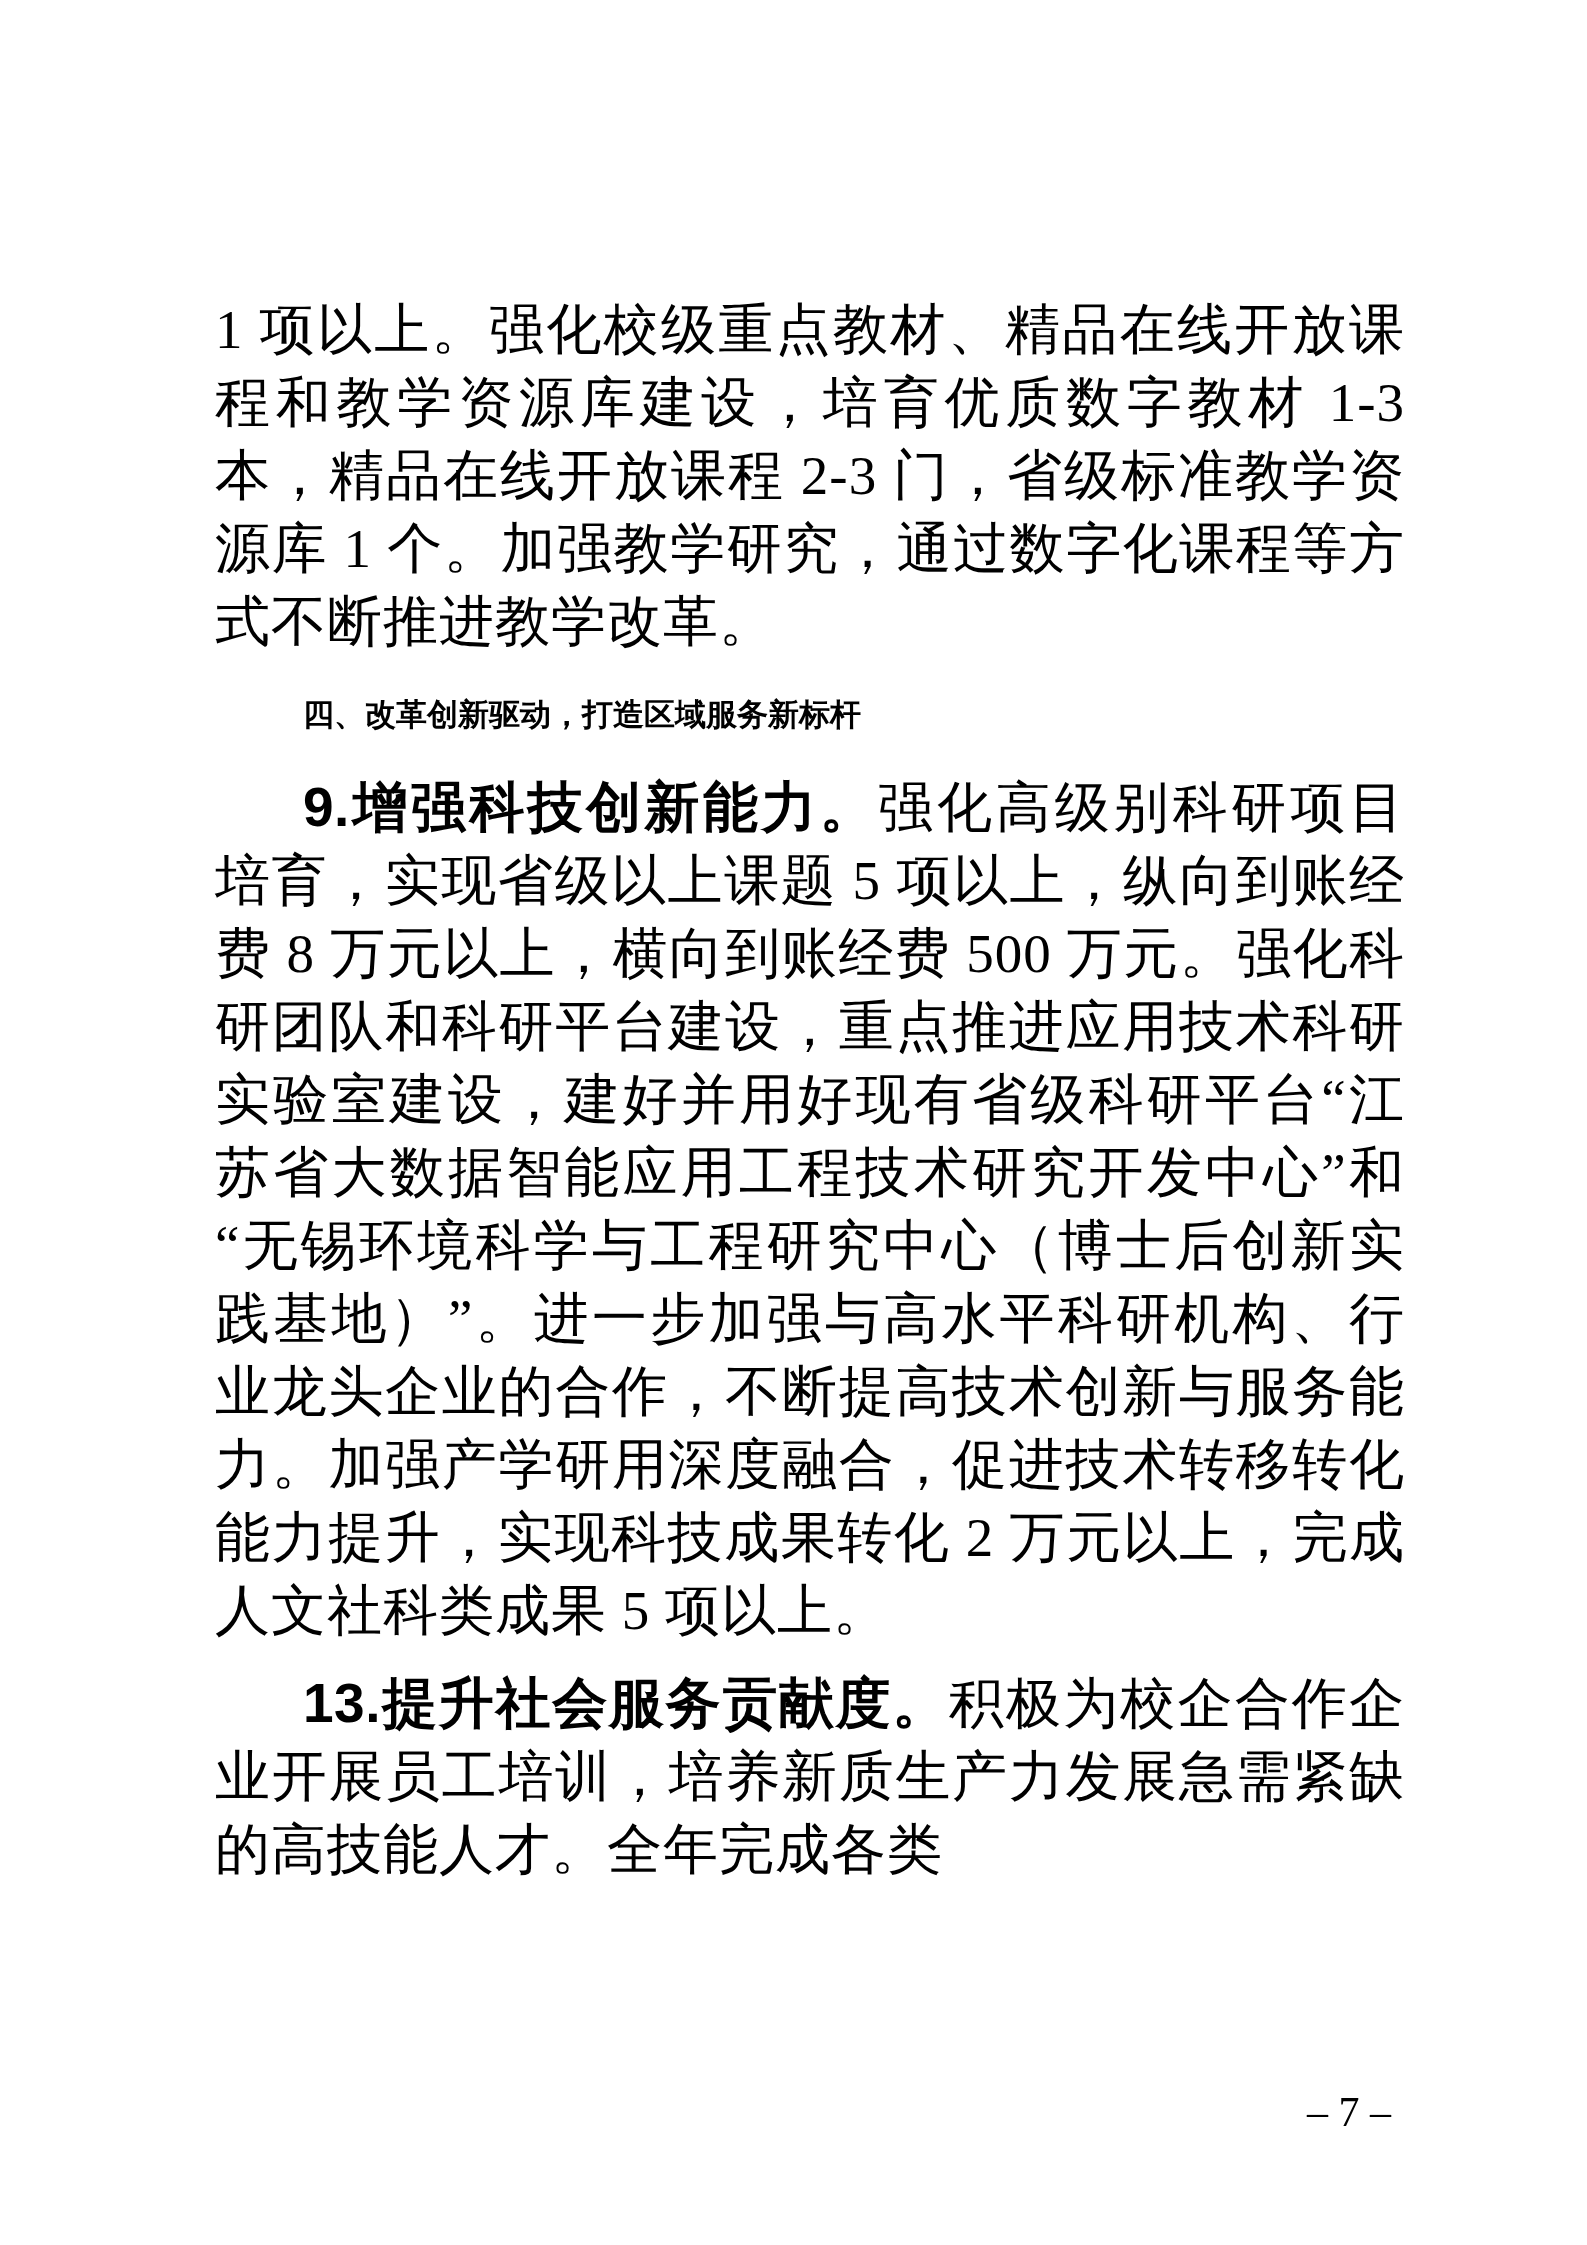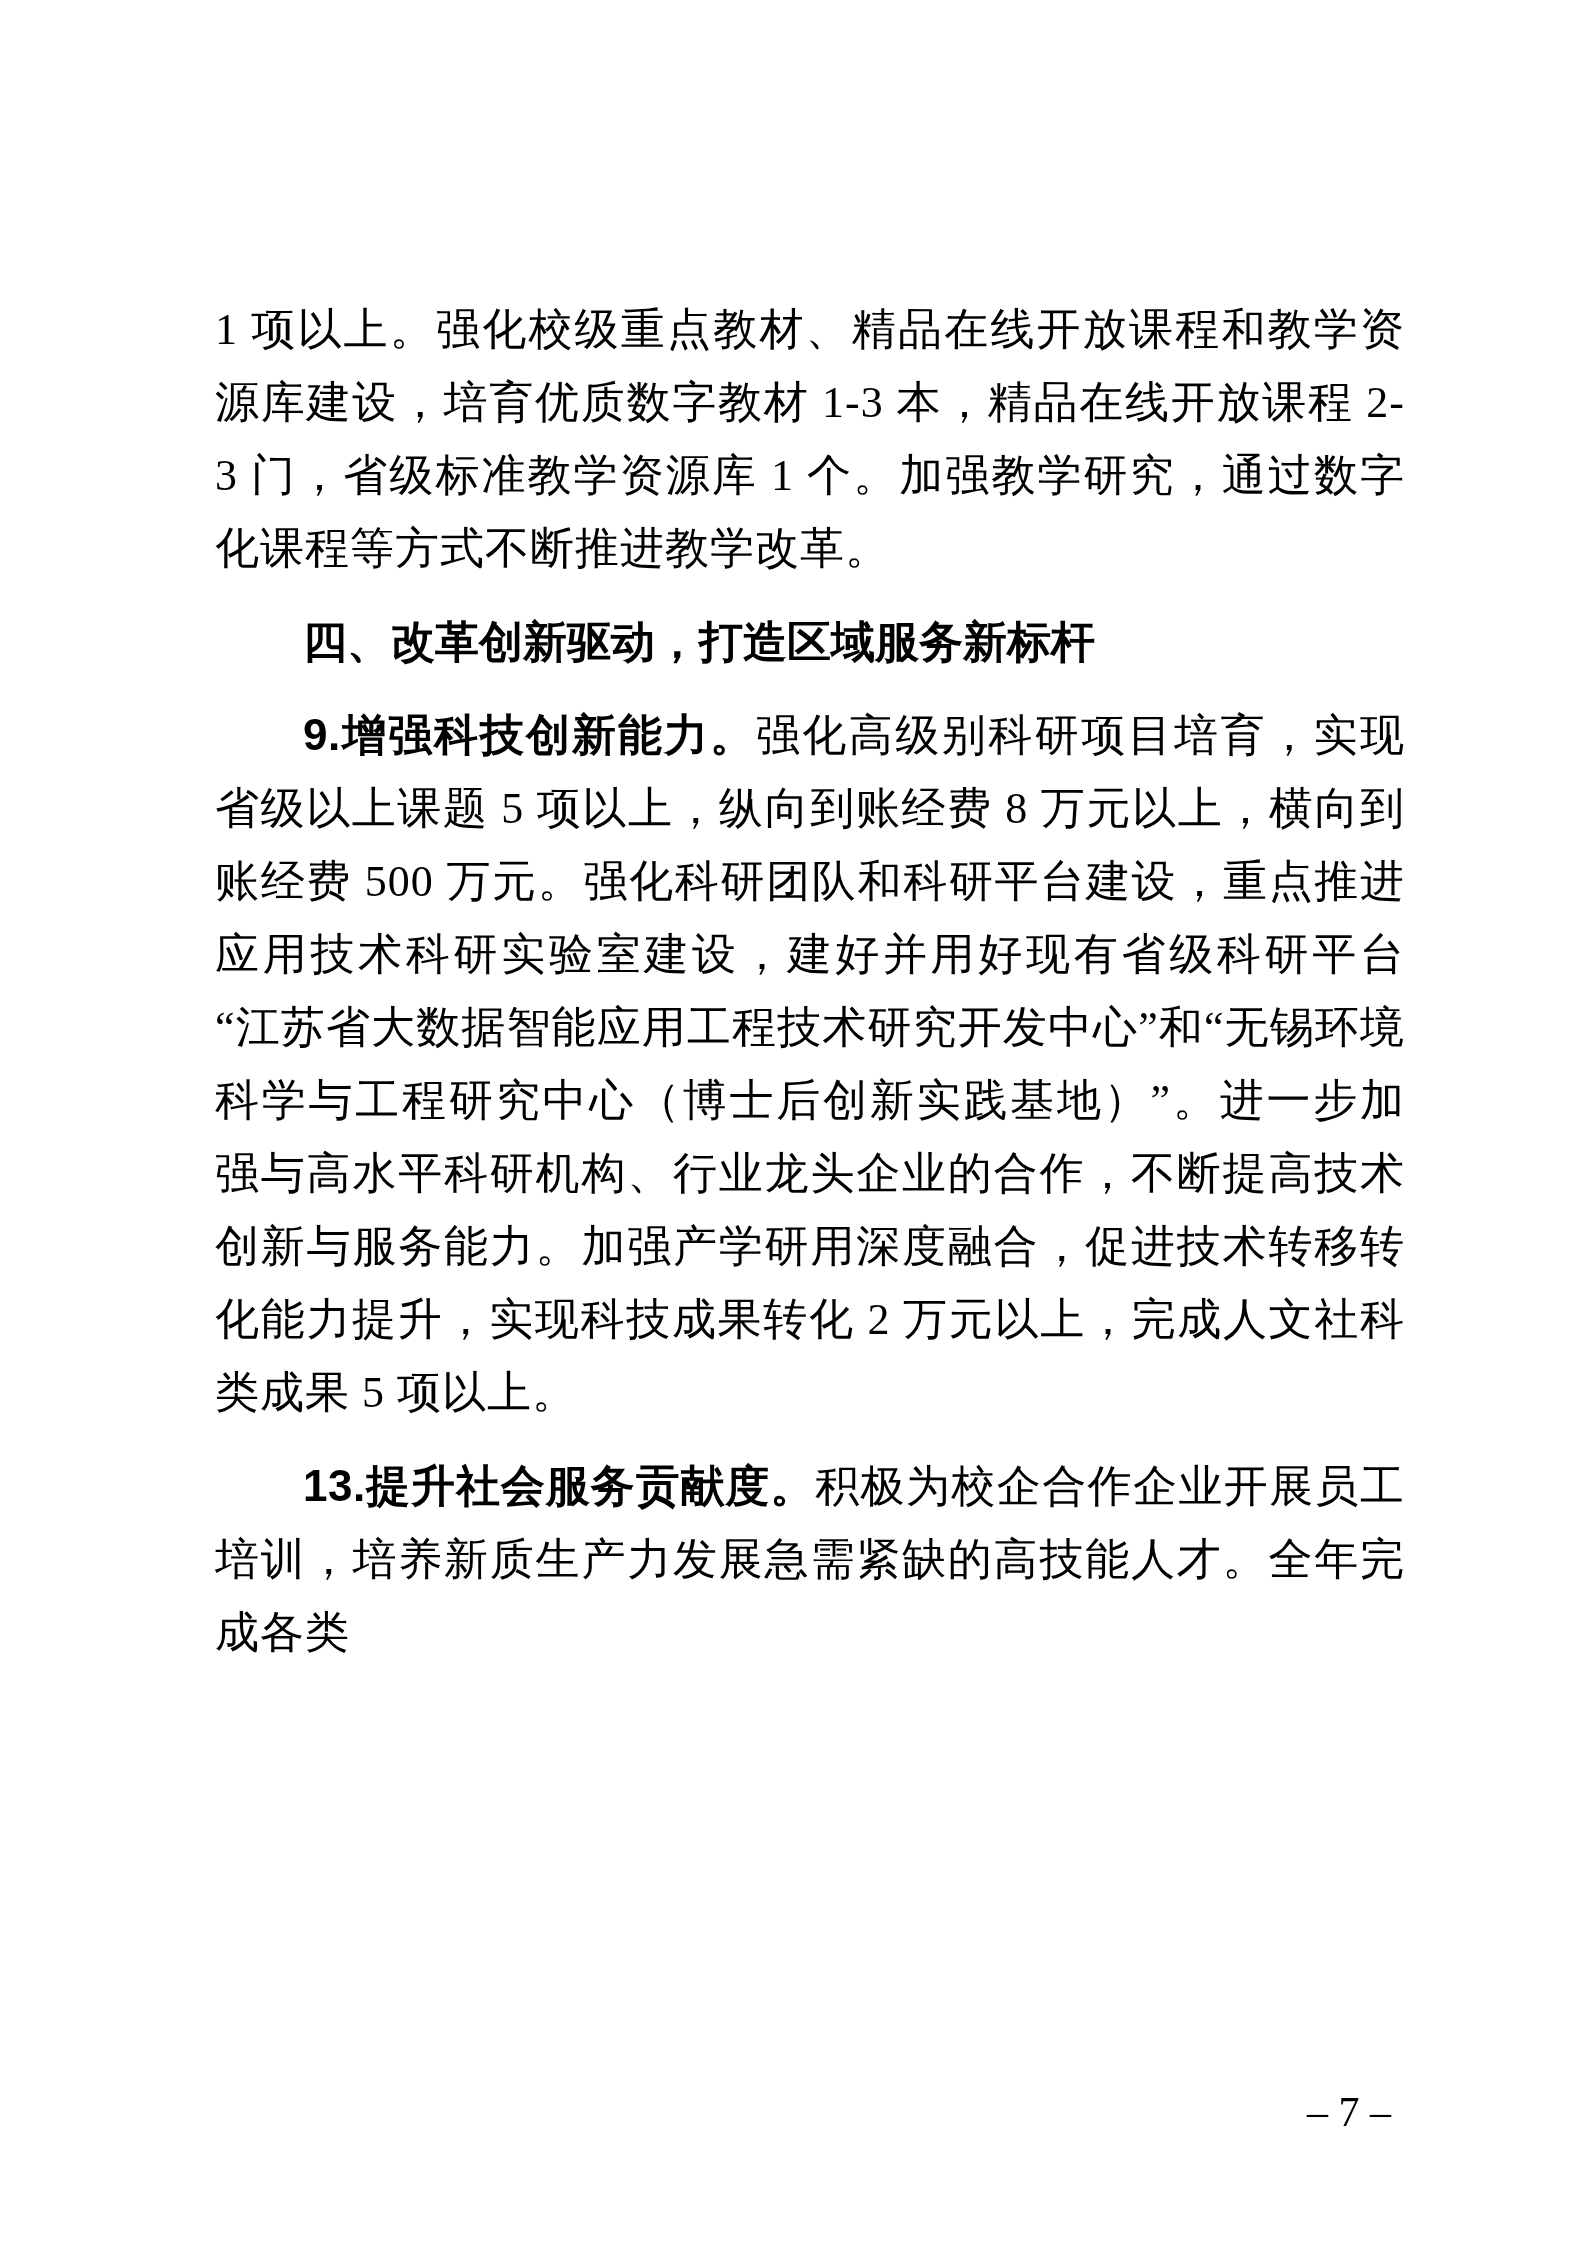--- a/index.html
+++ b/index.html
@@ -17,40 +17,40 @@
   .page {
     position: absolute;
     left: 215px;
     top: 0;
     width: 1190px;
     padding-top: 293px;
     box-sizing: content-box;
   }
   p.para {
     margin: 0;
-    font-size: 44px;
+    font-size: 55px;
     line-height: 73px;
     text-align: justify;
     text-justify: inter-character;
     letter-spacing: 1px;
   }
   p.para.indent {
     text-indent: 88px;
   }
   p.para.spaced {
     margin-top: 20px;
   }
   .lead {
     font-family: "Liberation Sans", "DejaVu Sans", sans-serif;
     font-weight: 700;
     letter-spacing: 0.5px;
   }
   p.heading {
     margin: 20px 0 0 0;
-    font-size: 44px;
+    font-size: 31px;
     line-height: 73px;
     text-indent: 88px;
     font-family: "Liberation Sans", "DejaVu Sans", sans-serif;
     font-weight: 700;
   }
   .page-number {
     position: absolute;
     top: 2088px;
     right: 196px;
     font-size: 42px;

